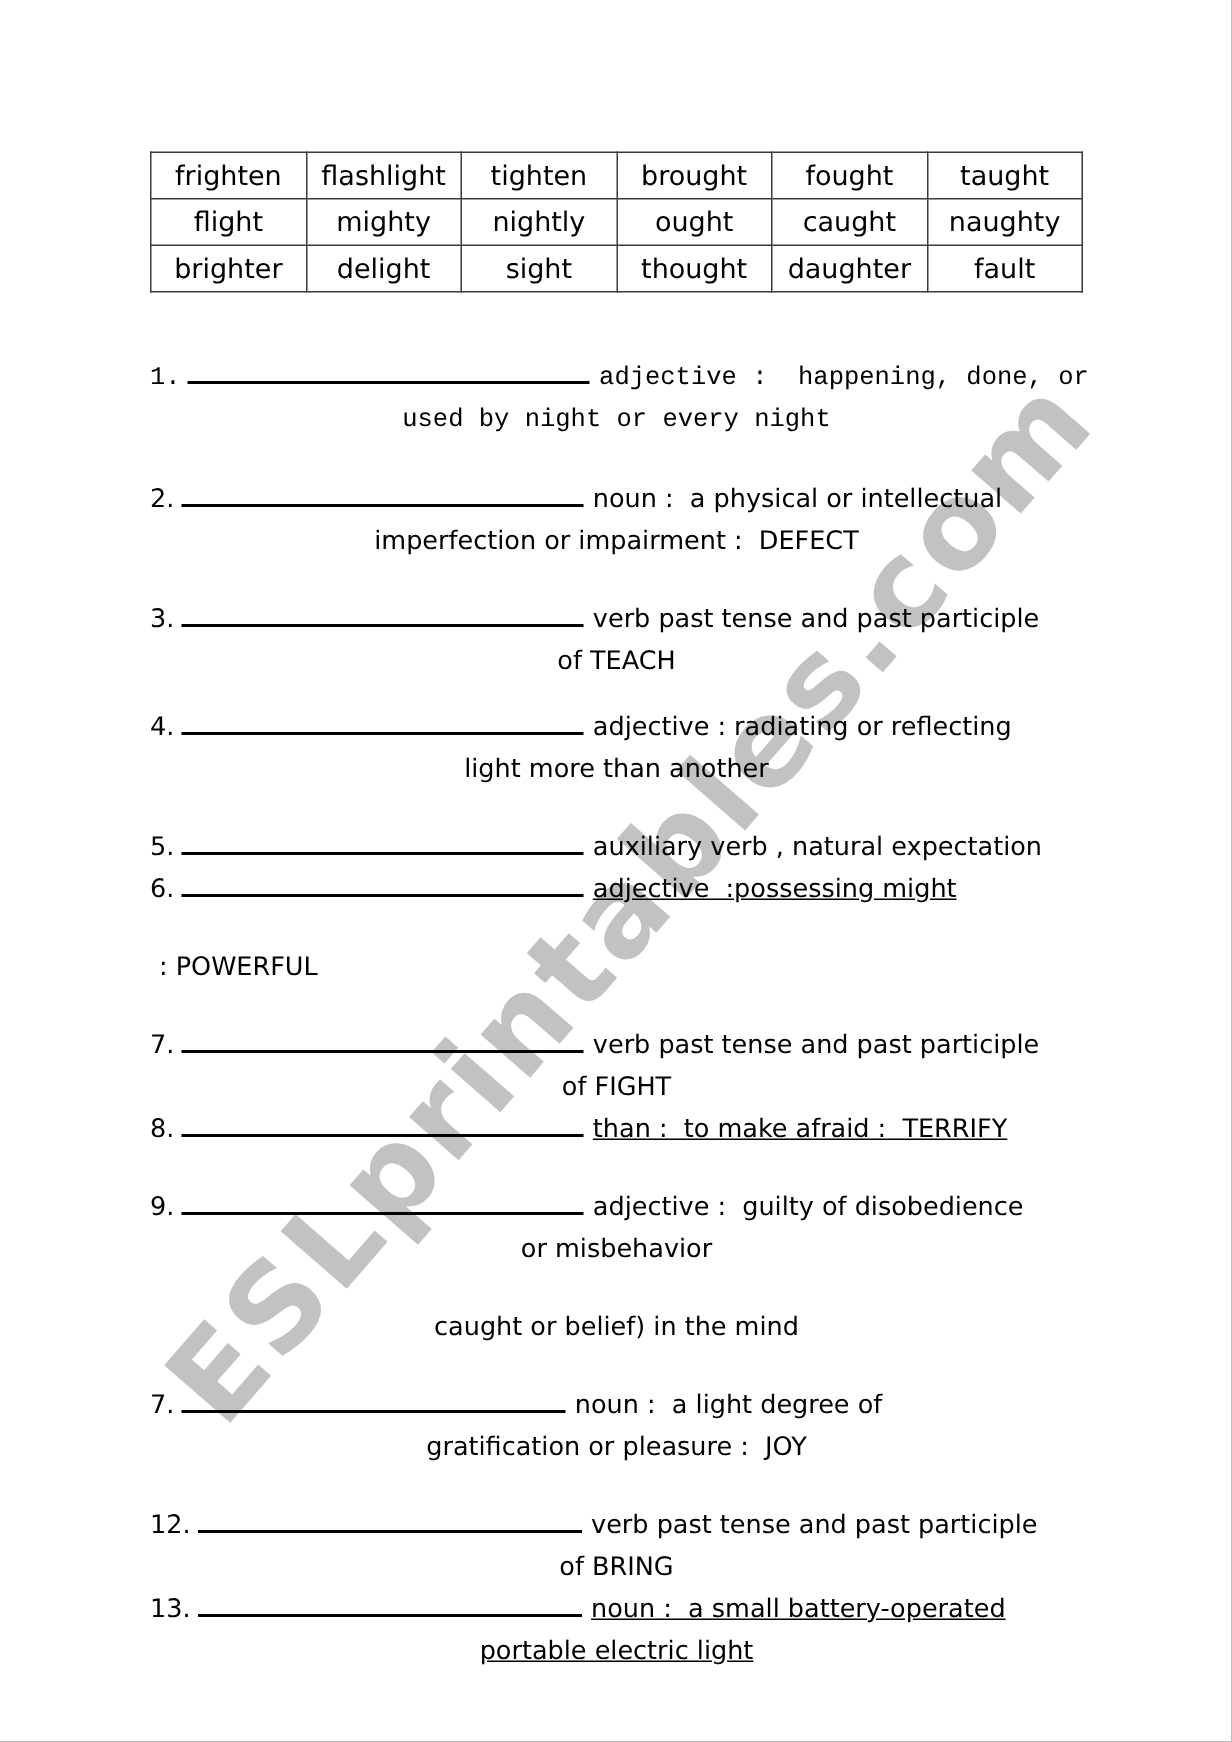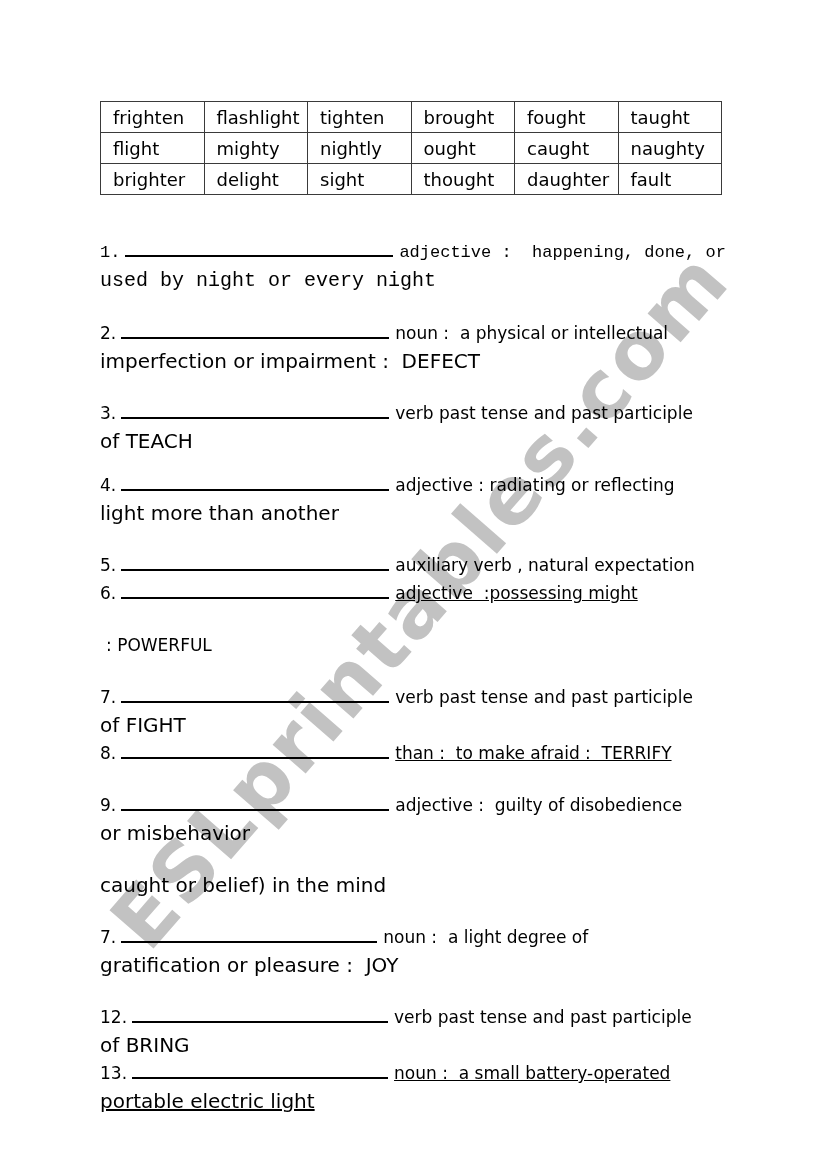--- a/index.html
+++ b/index.html
@@ -35,24 +35,24 @@
     z-index: 1;
   }
   table.word-bank {
     border-collapse: collapse;
     table-layout: fixed;
     width: 622px;
   }
   table.word-bank td {
     border: 1px solid #3a3a3a;
     height: 30px;
-    text-align: left;
+    text-align: center;
     vertical-align: middle;
     font-size: 18px;
-    padding: 0 12px;
+    padding: 0 2px;
     overflow: hidden;
   }
   .items { margin-top: 44px; }
   .item { margin-top: 0; }
   .item.gap   { margin-top: 24px; }
   .item.tight { margin-top: 16px; }
   .item.none  { margin-top: 0; text-decoration: underline; }
   .item.first { margin-top: 0; font-family: Liberation Mono, monospace; }
   .line1 {
     line-height: 28px;
@@ -70,22 +70,23 @@
     height: 15px;
     border-bottom: 2px solid #000;
   }
   .blank.wide-num { width: 256px; }
   .tail {
     margin-left: 6px;
     white-space: pre;
   }
   .line2 {
     line-height: 28px;
-    font-size: 20px;
+    font-size: 17px;
     white-space: pre;
+    text-align: center;
   }
 </style>
 </head>
 <body>
 
 <div class="page">
   <div class="watermark">ESLprintables.com</div>
 
   <div class="content">
     <table class="word-bank">

